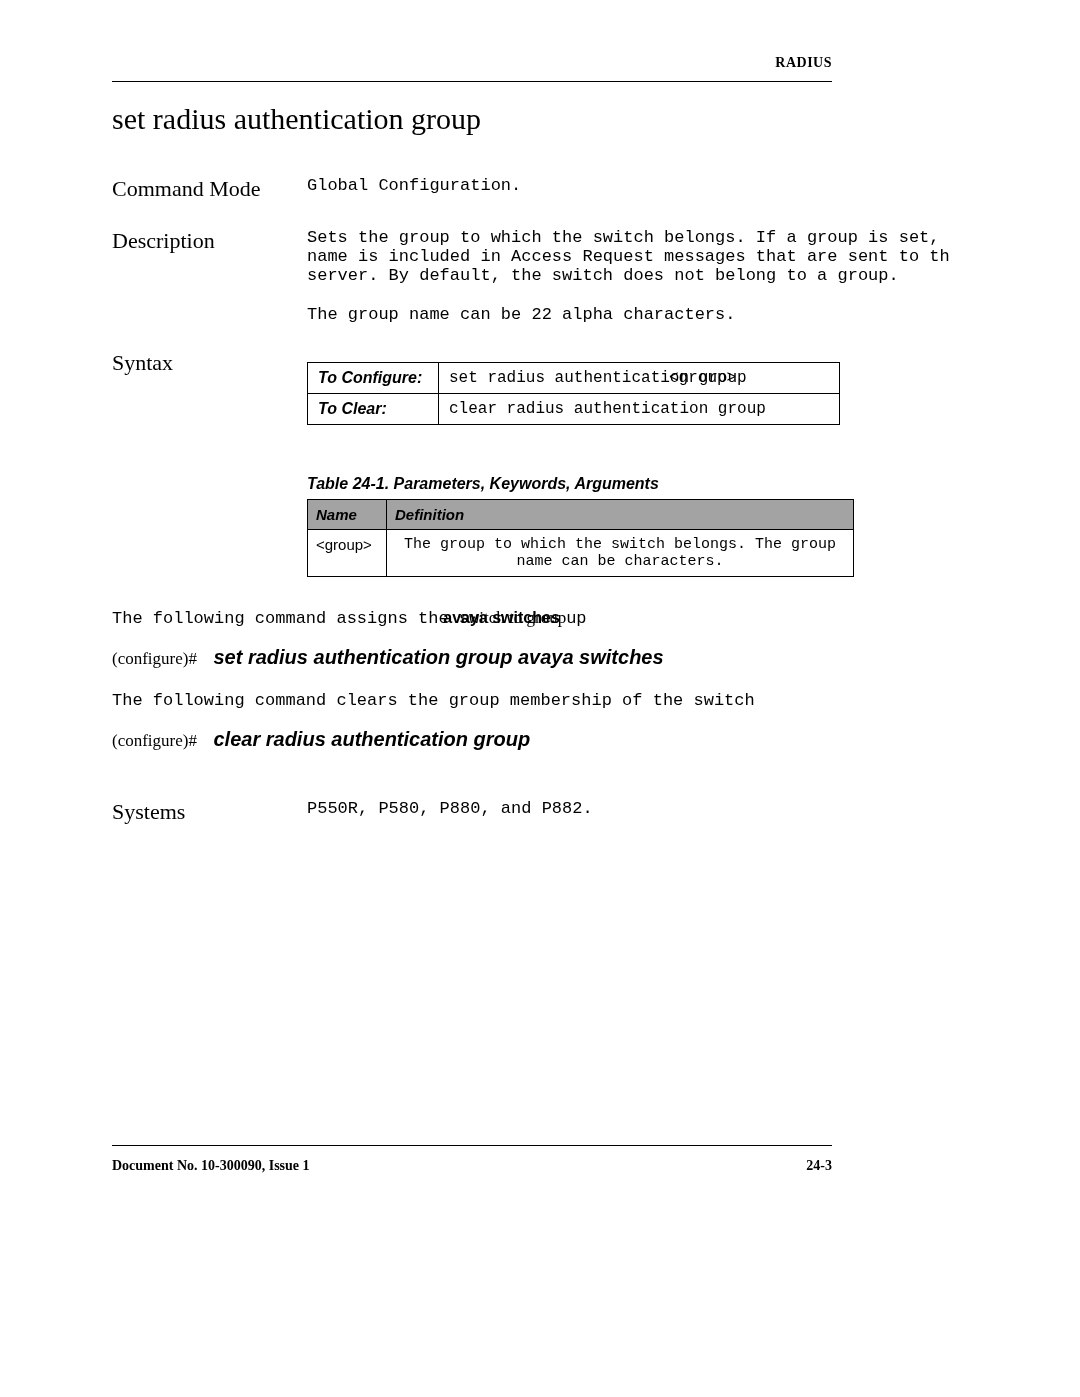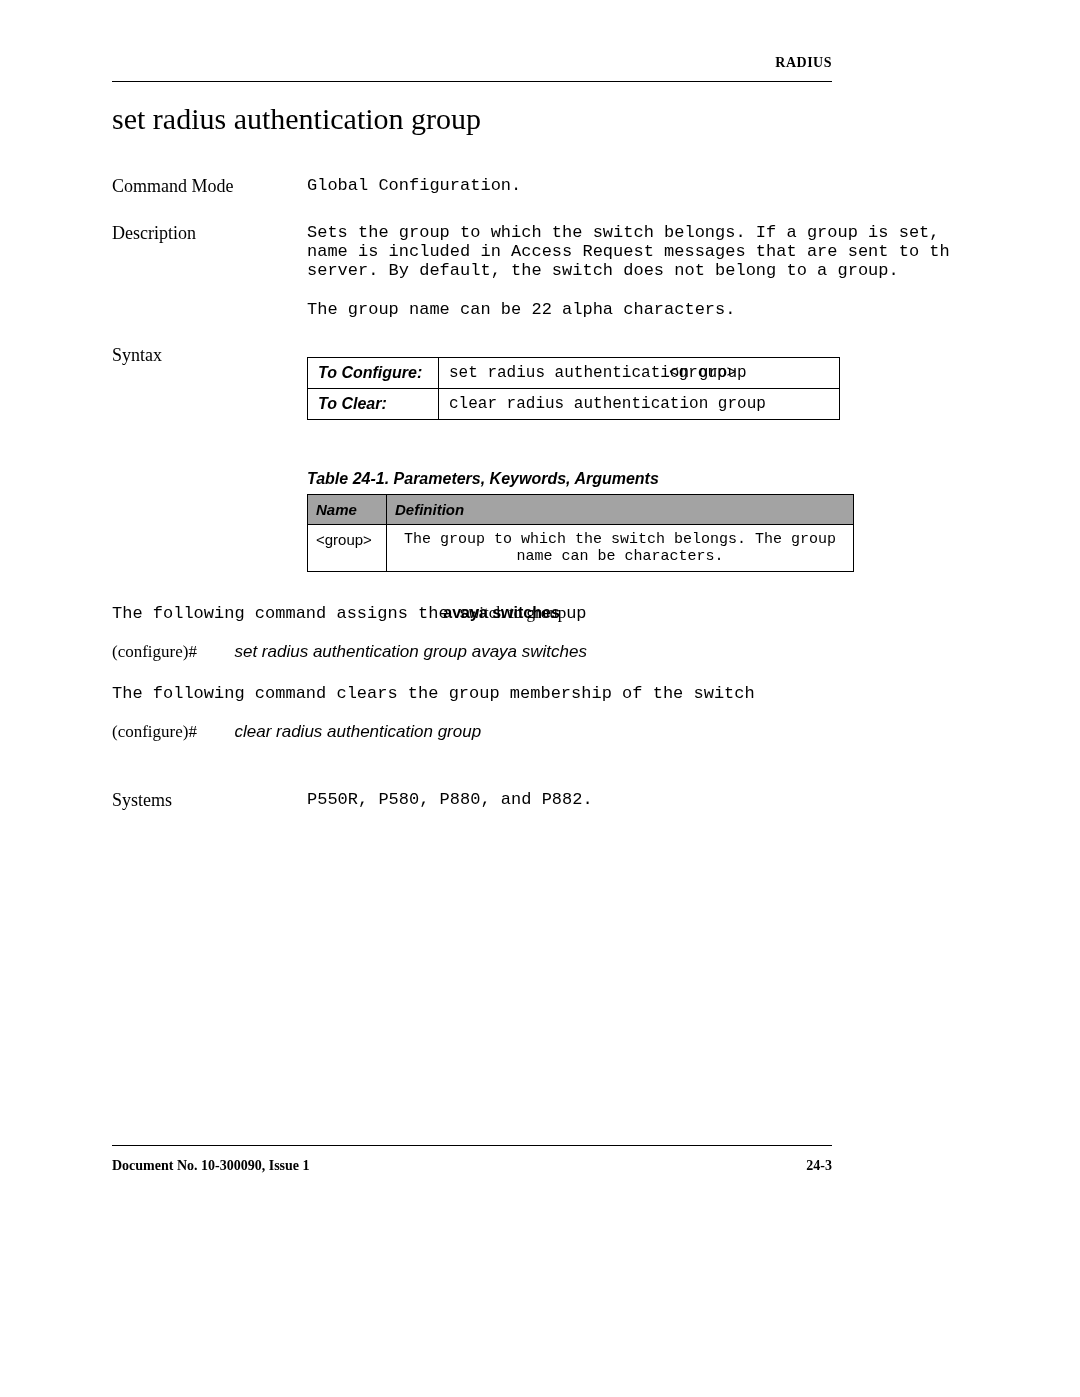--- a/index.html
+++ b/index.html
@@ -35,21 +35,21 @@
     font-weight: normal;
     margin: 8px 0 40px 0;
   }
   .row {
     display: flex;
     margin-bottom: 26px;
   }
   .label-col {
     width: 195px;
     flex-shrink: 0;
-    font-size: 18px;
+    font-size: 22px;
   }
   .content-col {
     flex: 1;
     font-size: 18px;
   }
   .mono {
     font-family: "Courier New", Courier, monospace;
     font-size: 17px;
   }
   .para {
@@ -108,24 +108,23 @@
   }
   .cmdline {
     margin-bottom: 22px;
   }
   .prompt {
     font-size: 17px;
     margin-right: 12px;
   }
   .emph-cmd {
     font-family: Arial, Helvetica, sans-serif;
-    font-weight: normal;
-    font-style: italic;
-    font-size: 17px;
-    margin-left: 21px;
+    font-weight: bold;
+    font-style: italic;
+    font-size: 20px;
   }
   .emph-inline {
     font-family: Arial, Helvetica, sans-serif;
     font-weight: bold;
     font-size: 16px;
   }
   .footer {
     position: absolute;
     left: 112px;
     width: 720px;

